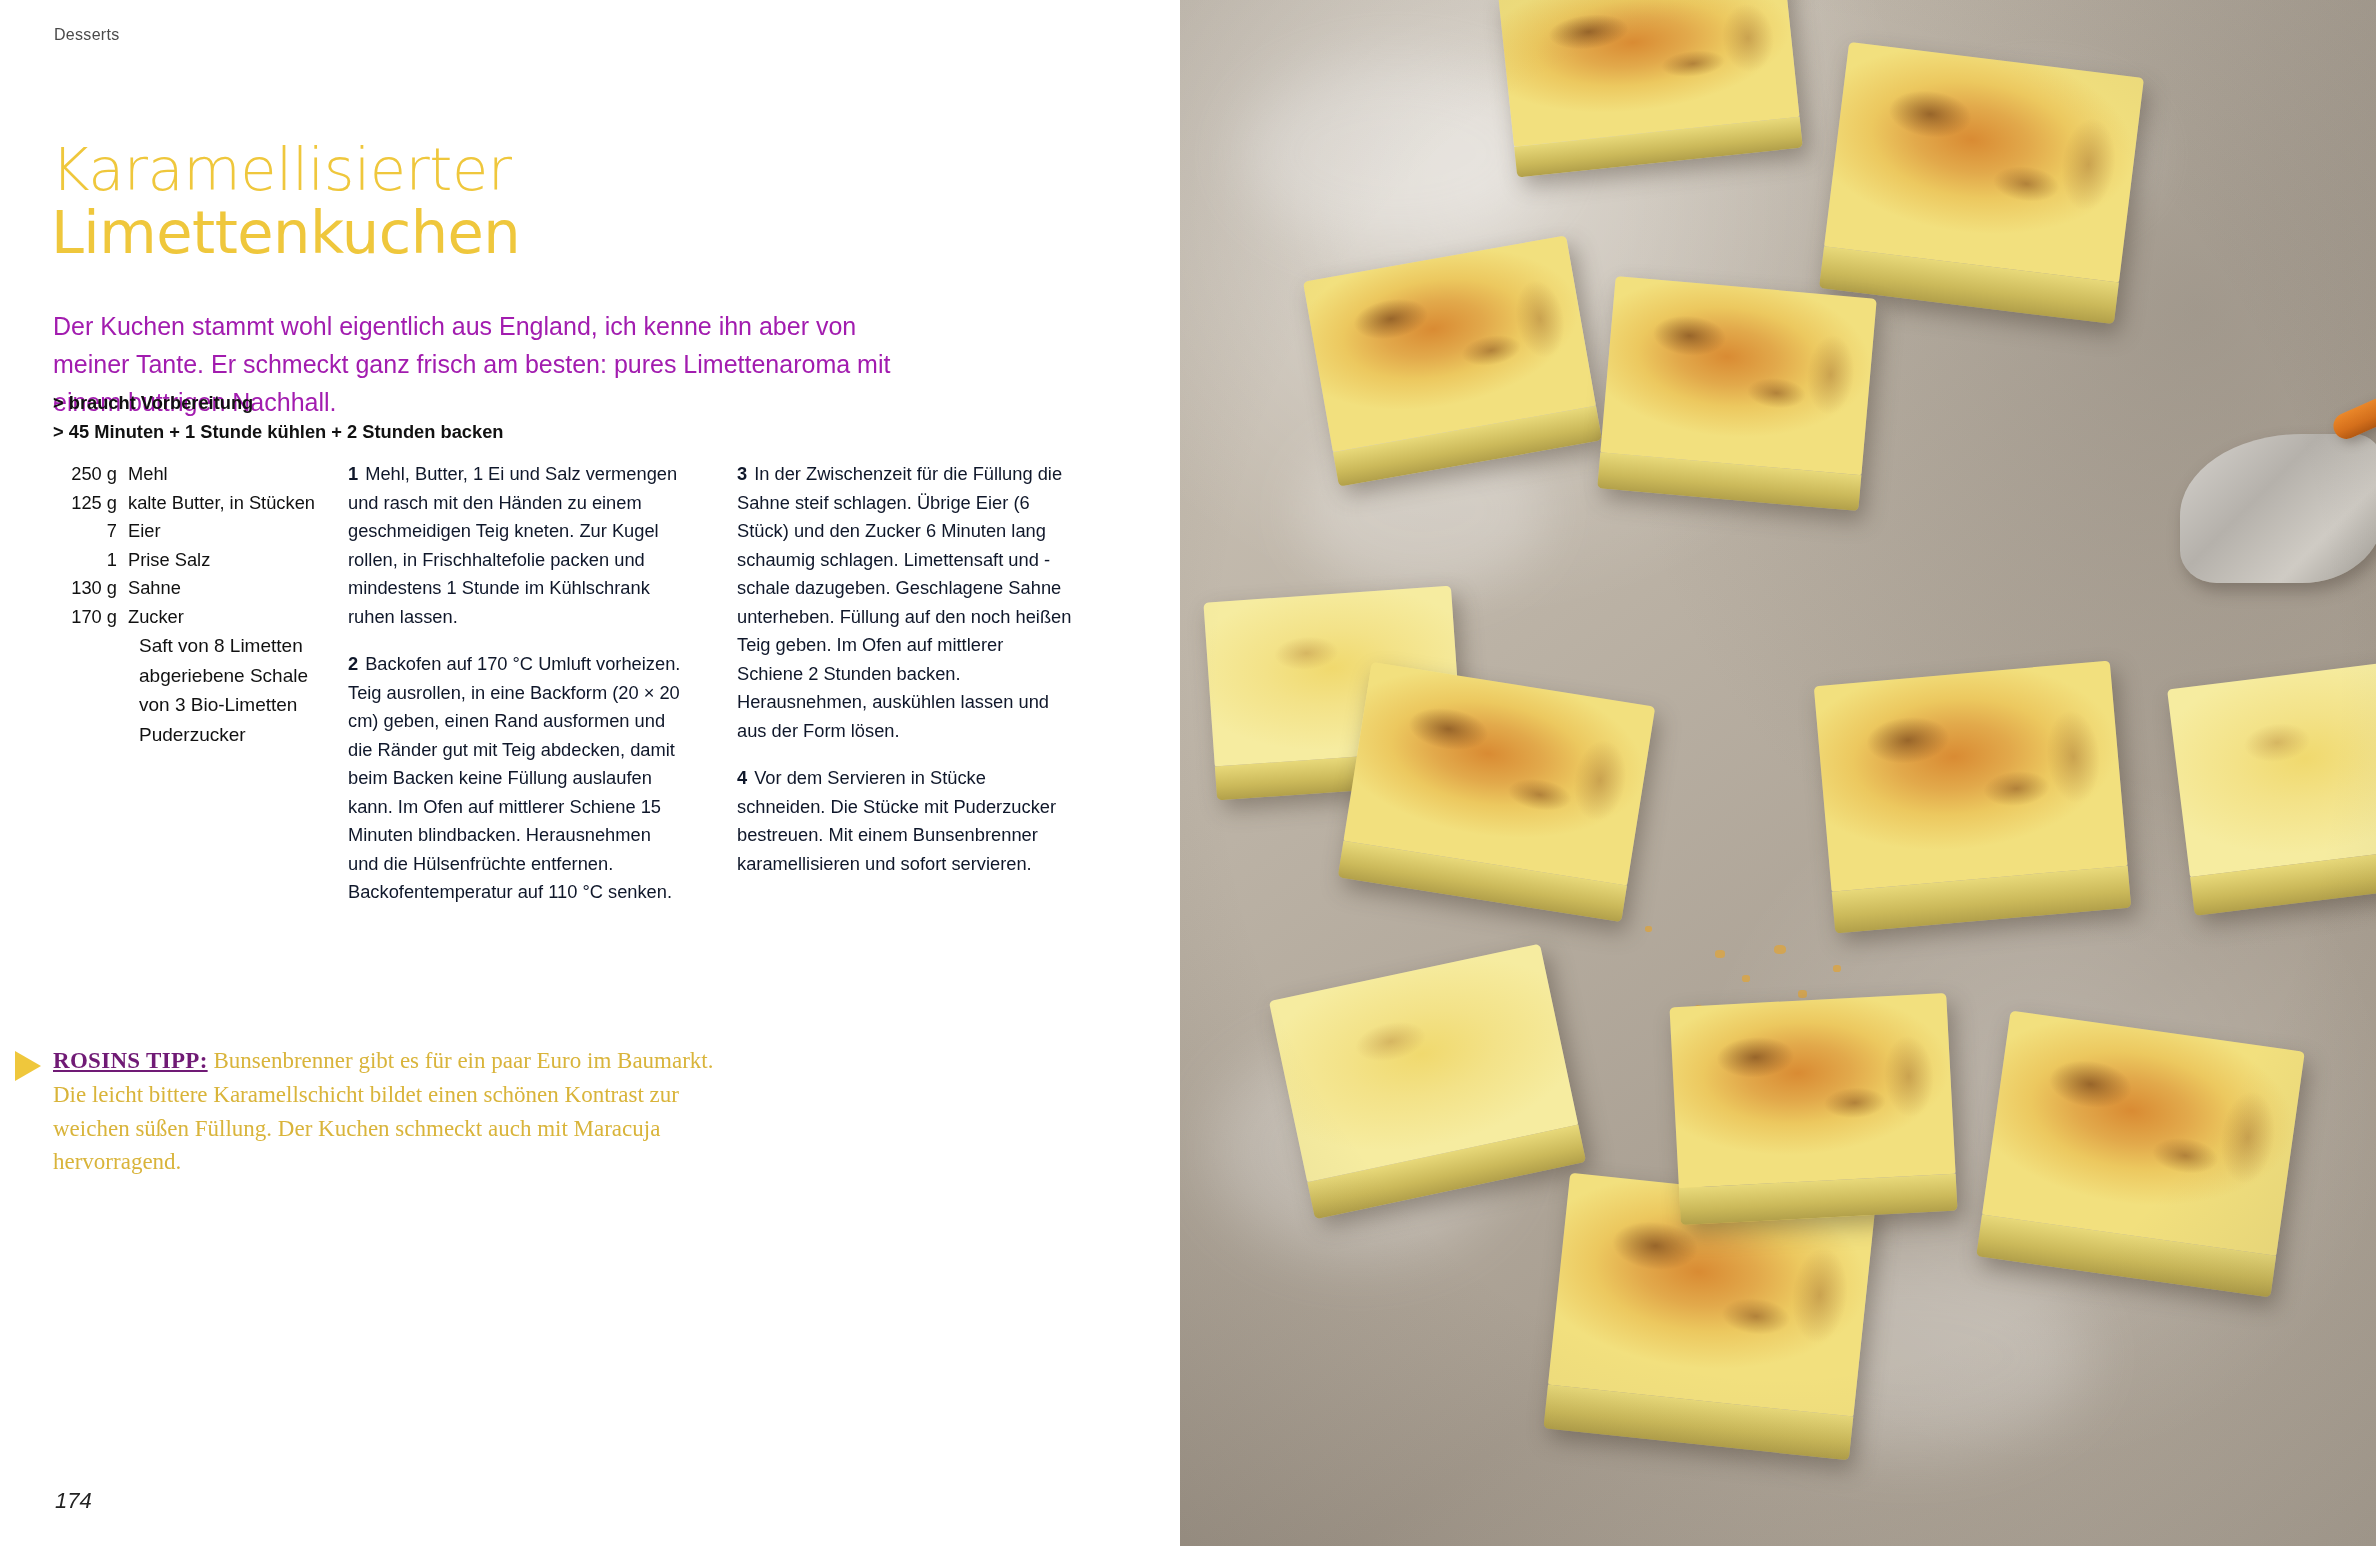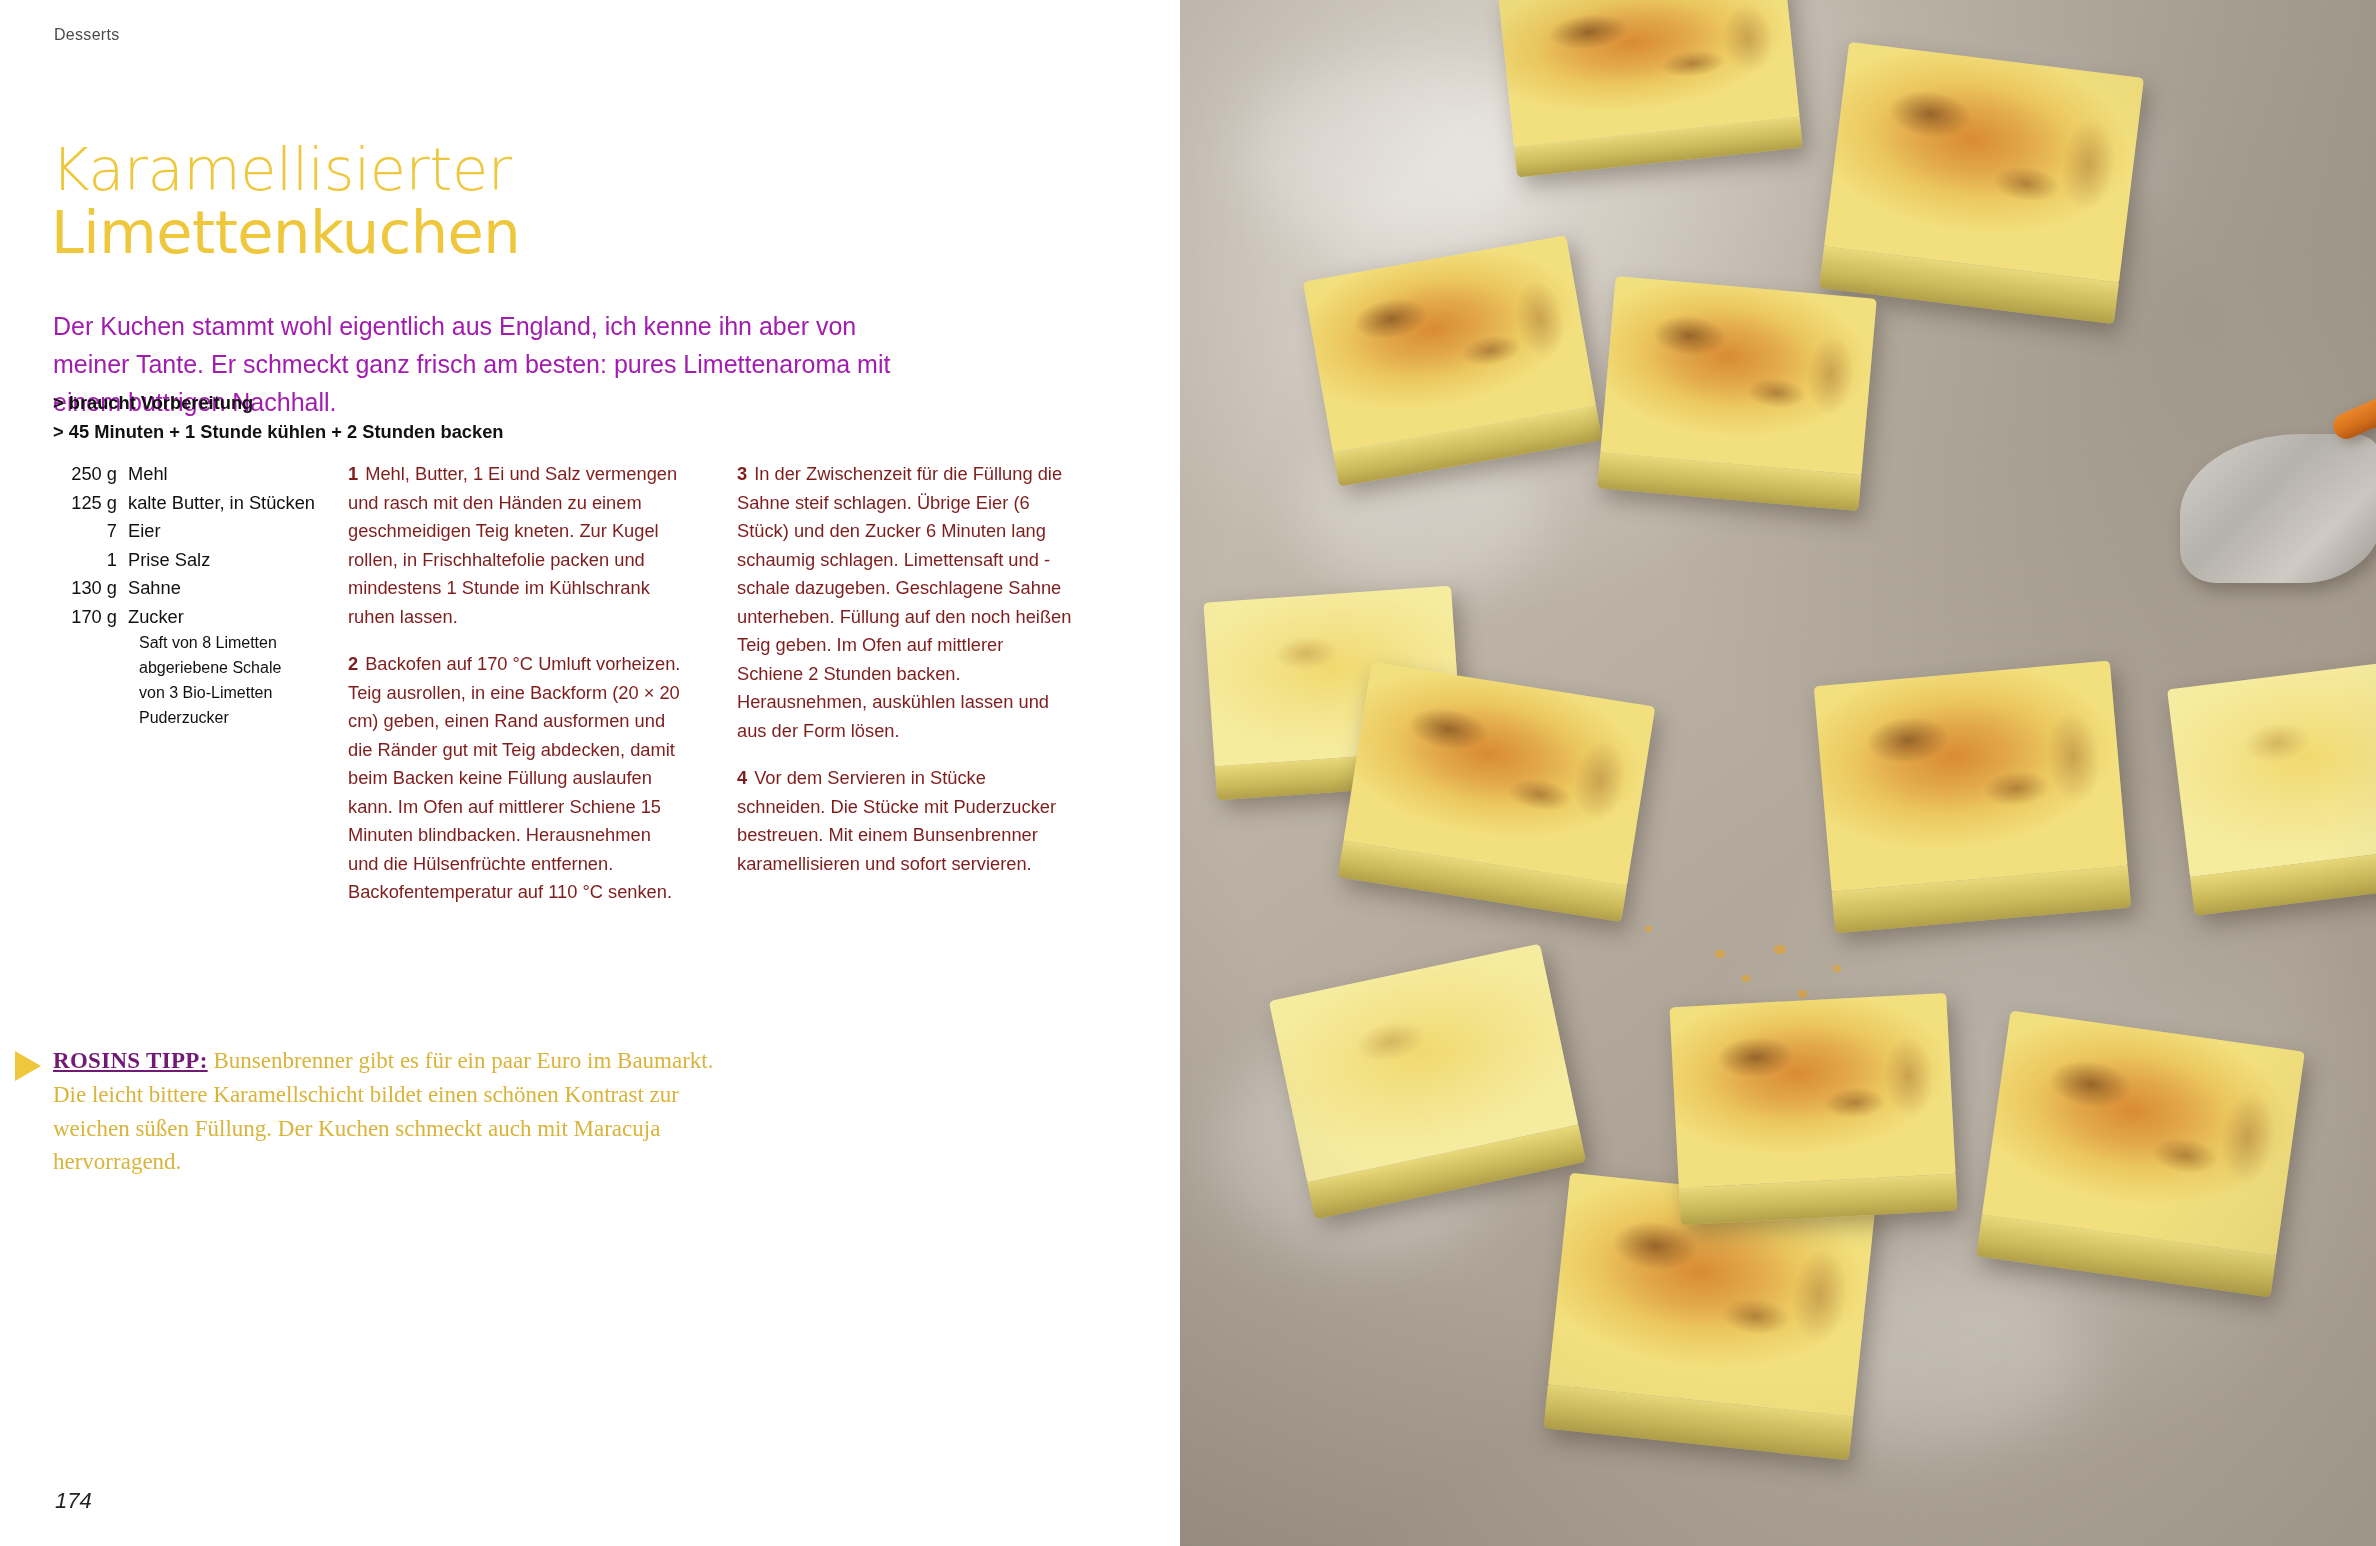--- a/index.html
+++ b/index.html
@@ -94,28 +94,28 @@
   }
   .ing-amt {
     width: 75px;
     text-align: right;
     padding-right: 11px;
     white-space: nowrap;
   }
   .ing-name { flex: 1; }
   .ing-cont {
     margin-left: 86px;
-    font-size: 16px;
+    font-size: 19px;
     line-height: 1.56;
     color: #111;
   }
   .step {
     font-size: 18.3px;
     line-height: 1.56;
-    color: #7f1d1d;
+    color: #0f172a;
     margin-bottom: 19px;
     text-align: left;
     hyphens: auto;
   }
   .step .num {
     font-weight: bold;
     margin-right: 7px;
   }
   
   .tip {

